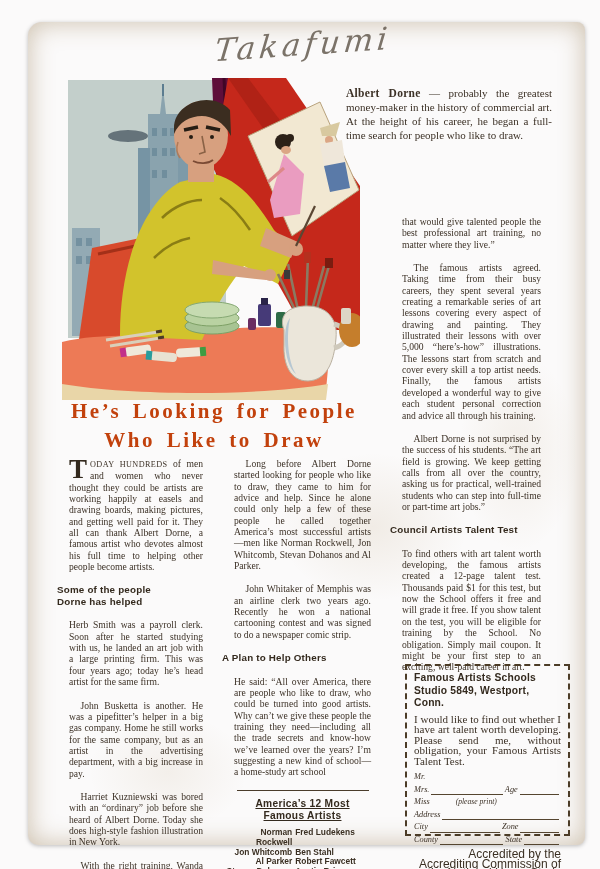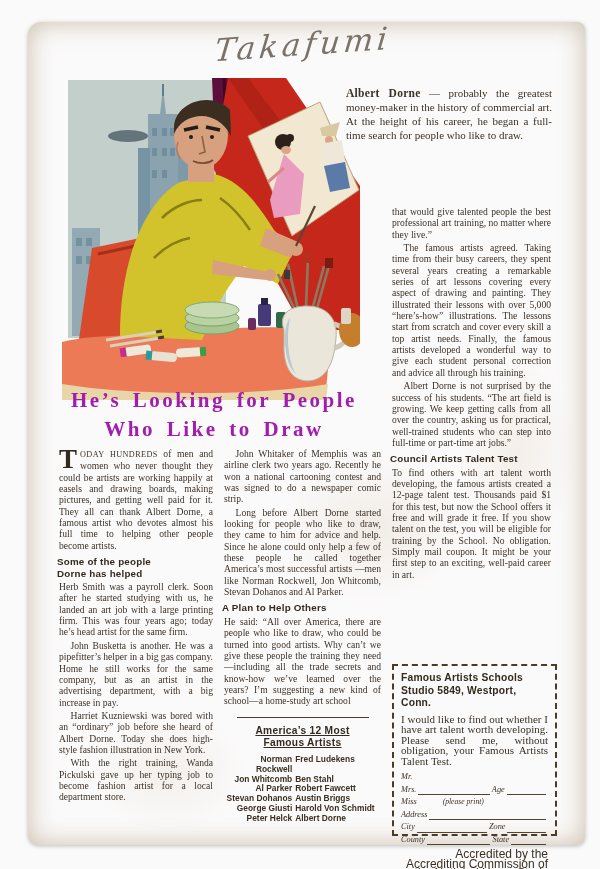--- a/index.html
+++ b/index.html
@@ -35,27 +35,27 @@
 
   .illo{position:absolute;left:34px;top:56px;width:298px;height:322px;pointer-events:none;}
 
   .caption{
     position:absolute;left:318px;top:64px;width:206px;
     font-size:11px;line-height:14px;text-align:justify;
   }
   .caption b{font-size:11.5px;letter-spacing:.3px;}
 
   .headline{
-    position:absolute;left:18px;top:364px;width:336px;text-align:center;
+    position:absolute;left:18px;top:375px;width:336px;text-align:center;
     font-weight:bold;font-size:21px;line-height:29px;
-    letter-spacing:2.5px;word-spacing:4px;color:#a21caf;
+    letter-spacing:2.5px;word-spacing:4px;color:#c2410c;
   }
 
   .col{position:absolute;font-size:9.6px;line-height:11.35px;text-align:justify;}
-  .col p{margin:2px;text-indent:1.2em;}
+  .col p{margin:12px;text-indent:1.2em;}
   .col p.flush{text-indent:0;}
   .col-left{left:29px;top:424px;width:158px;}
   .col-mid{left:194px;top:424px;width:161px;}
   .col-right{left:362px;top:182px;width:163px;}
 
   .subhead{
     font-family:"Liberation Sans", sans-serif;font-weight:bold;
     font-size:9.8px;line-height:11.5px;color:#342a1e;
     margin:5px 0 1px 0;letter-spacing:.2px;
   }
@@ -69,21 +69,21 @@
   .artists-head{
     font-family:"Liberation Sans", sans-serif;font-weight:bold;text-align:center;
     font-size:10.2px;line-height:12.5px;color:#342a1e;margin-bottom:5px;letter-spacing:.3px;text-decoration:underline;
   }
   .artist-row{display:flex;gap:3px;font-family:"Liberation Sans", sans-serif;
     font-weight:bold;font-size:8.4px;line-height:9.9px;color:#3a2f22;text-align:left;}
   .artist-row .l{flex:1;text-align:right;}
   .artist-row .r{flex:1.25;}
 
   .coupon{
-    position:absolute;left:364px;top:642px;width:165px;height:172px;
+    position:absolute;left:377px;top:642px;width:165px;height:172px;
     border:2px dashed #4c3c27;box-sizing:border-box;padding:6px 7px 4px 7px;
   }
   .coupon-title{
     font-family:"Liberation Sans", sans-serif;font-weight:bold;
     font-size:10.3px;line-height:12.5px;color:#342a1e;letter-spacing:.2px;
   }
   .coupon-body{font-size:11px;line-height:10.6px;text-align:justify;margin-top:4px;}
   .cform{margin-top:5px;font-style:italic;font-size:8.3px;line-height:11.5px;}
   .crow{display:flex;align-items:flex-end;margin-bottom:1px;}
   .crow .lab{white-space:nowrap;}
@@ -246,22 +246,22 @@
       <div>Some of the people</div>
       <div>Dorne has helped</div>
     </div>
     <p class="flush">Herb Smith was a payroll clerk. Soon after he started studying with us, he landed an art job with a large printing firm. This was four years ago; today he’s head artist for the same firm.</p>
     <p>John Busketta is another. He was a pipefitter’s helper in a big gas company. Home he still works for the same company, but as an artist in the advertising department, with a big increase in pay.</p>
     <p>Harriet Kuzniewski was bored with an “ordinary” job before she heard of Albert Dorne. Today she does high-style fashion illustration in New York.</p>
     <p>With the right training, Wanda Pickulski gave up her typing job to become fashion artist for a local department store.</p>
   </div>
 
   <div class="col col-mid">
+    <p>Long before Albert Dorne started looking for people who like to draw, they came to him for advice and help. Since he alone could only help a few of these people he called together America’s most successful artists —men like Norman Rockwell, Jon Whitcomb, Stevan Dohanos and Al Parker.</p>
     <p>John Whitaker of Memphis was an airline clerk two years ago. Recently he won a national cartooning contest and was signed to do a newspaper comic strip.</p>
-    <p>Long before Albert Dorne started looking for people who like to draw, they came to him for advice and help. Since he alone could only help a few of these people he called together America’s most successful artists —men like Norman Rockwell, Jon Whitcomb, Stevan Dohanos and Al Parker.</p>
     <div class="subhead">A Plan to Help Others</div>
     <p class="flush">He said: “All over America, there are people who like to draw, who could be turned into good artists. Why can’t we give these people the training they need—including all the trade secrets and know-how we’ve learned over the years? I’m suggesting a new kind of school—a home-study art school</p>
     <div class="rule"></div>
     <div class="artists-head">
       <div>America’s 12 Most</div>
       <div>Famous Artists</div>
     </div>
     <div>
       <div class="artist-row">
           <span class="l">Norman Rockwell</span>

